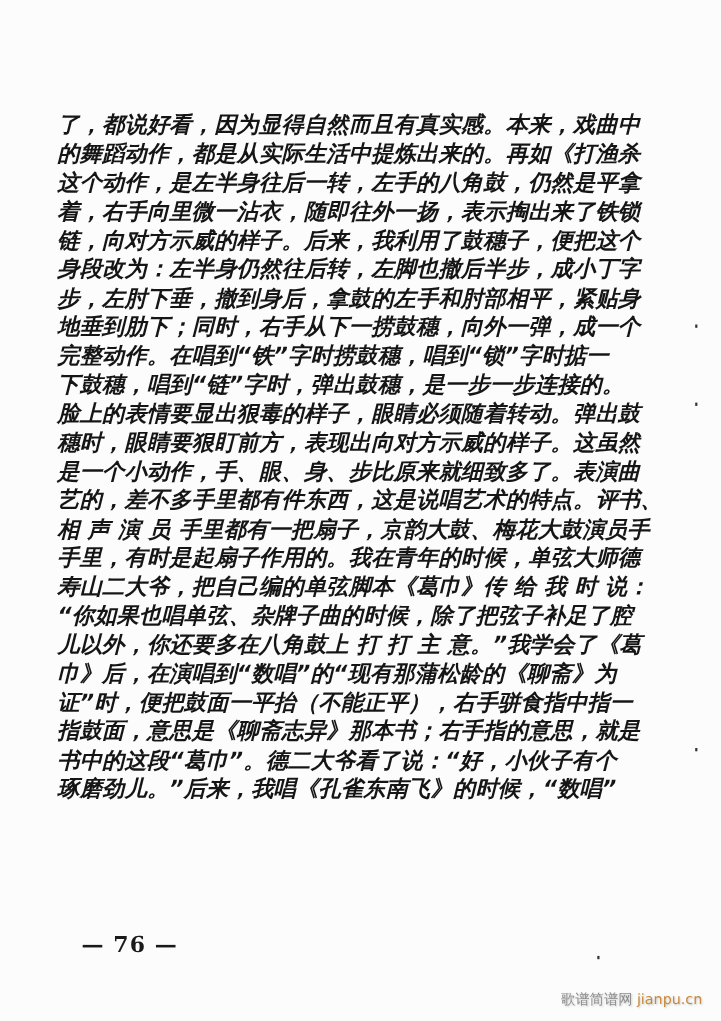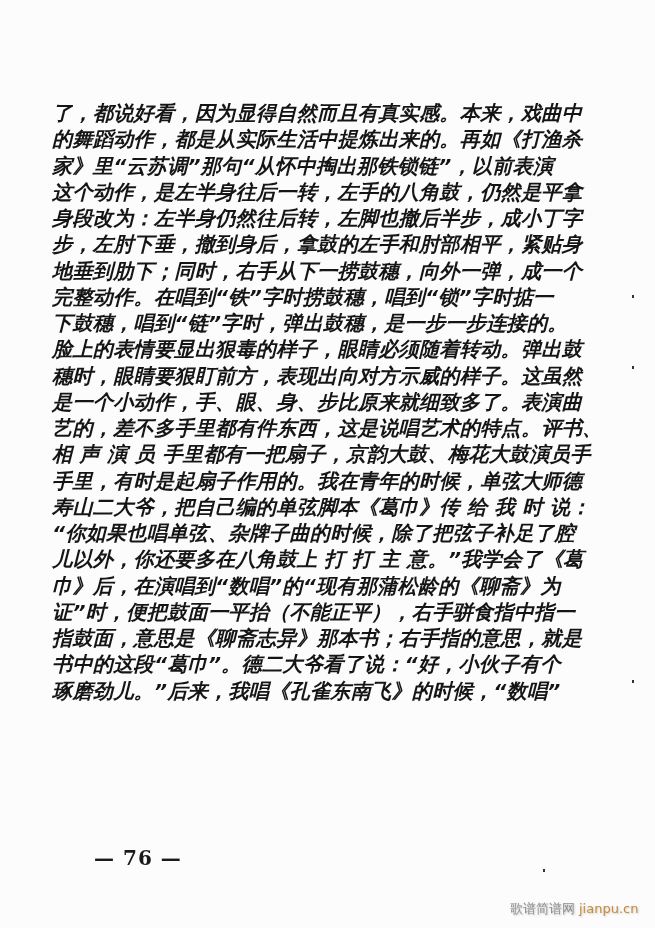--- a/index.html
+++ b/index.html
@@ -47,21 +47,20 @@
     }
     .page-number {
       position: absolute;
       left: 74px;
       top: 846px;
       font-family: "DejaVu Serif", "Liberation Serif", serif;
       font-weight: bold;
       font-size: 20px;
       color: #1a1a1a;
       letter-spacing: 1px;
-      margin-left: 20px;
     }
     .speck {
       position: absolute;
       width: 2px;
       height: 3px;
       background: #333;
     }
     .watermark {
       position: absolute;
       left: 510px;
@@ -80,22 +79,23 @@
     }
   </style>
 </head>
 <body>
 
 <div class="page">
 
   <div class="body-text">
     <div class="line">了，都说好看，因为显得自然而且有真实感。本来，戏曲中</div>
     <div class="line">的舞蹈动作，都是从实际生活中提炼出来的。再如《打渔杀</div>
-    <div class="line">家》里“云苏调”那句“从怀中掏出那铁锁链”，以前表演</div>
     <div class="line">这个动作，是左半身往后一转，左手的八角鼓，仍然是平拿</div>
+    <div class="line">着，右手向里微一沾衣，随即往外一扬，表示掏出来了铁锁</div>
+    <div class="line">链，向对方示威的样子。后来，我利用了鼓穗子，便把这个</div>
     <div class="line">身段改为：左半身仍然往后转，左脚也撤后半步，成小丁字</div>
     <div class="line">步，左肘下垂，撤到身后，拿鼓的左手和肘部相平，紧贴身</div>
     <div class="line">地垂到肋下；同时，右手从下一捞鼓穗，向外一弹，成一个</div>
     <div class="line">完整动作。在唱到“铁”字时捞鼓穗，唱到“锁”字时掂一</div>
     <div class="line">下鼓穗，唱到“链”字时，弹出鼓穗，是一步一步连接的。</div>
     <div class="line">脸上的表情要显出狠毒的样子，眼睛必须随着转动。弹出鼓</div>
     <div class="line">穗时，眼睛要狠盯前方，表现出向对方示威的样子。这虽然</div>
     <div class="line">是一个小动作，手、眼、身、步比原来就细致多了。表演曲</div>
     <div class="line">艺的，差不多手里都有件东西，这是说唱艺术的特点。评书、</div>
     <div class="line">相 声 演 员 手里都有一把扇子，京韵大鼓、梅花大鼓演员手</div>

